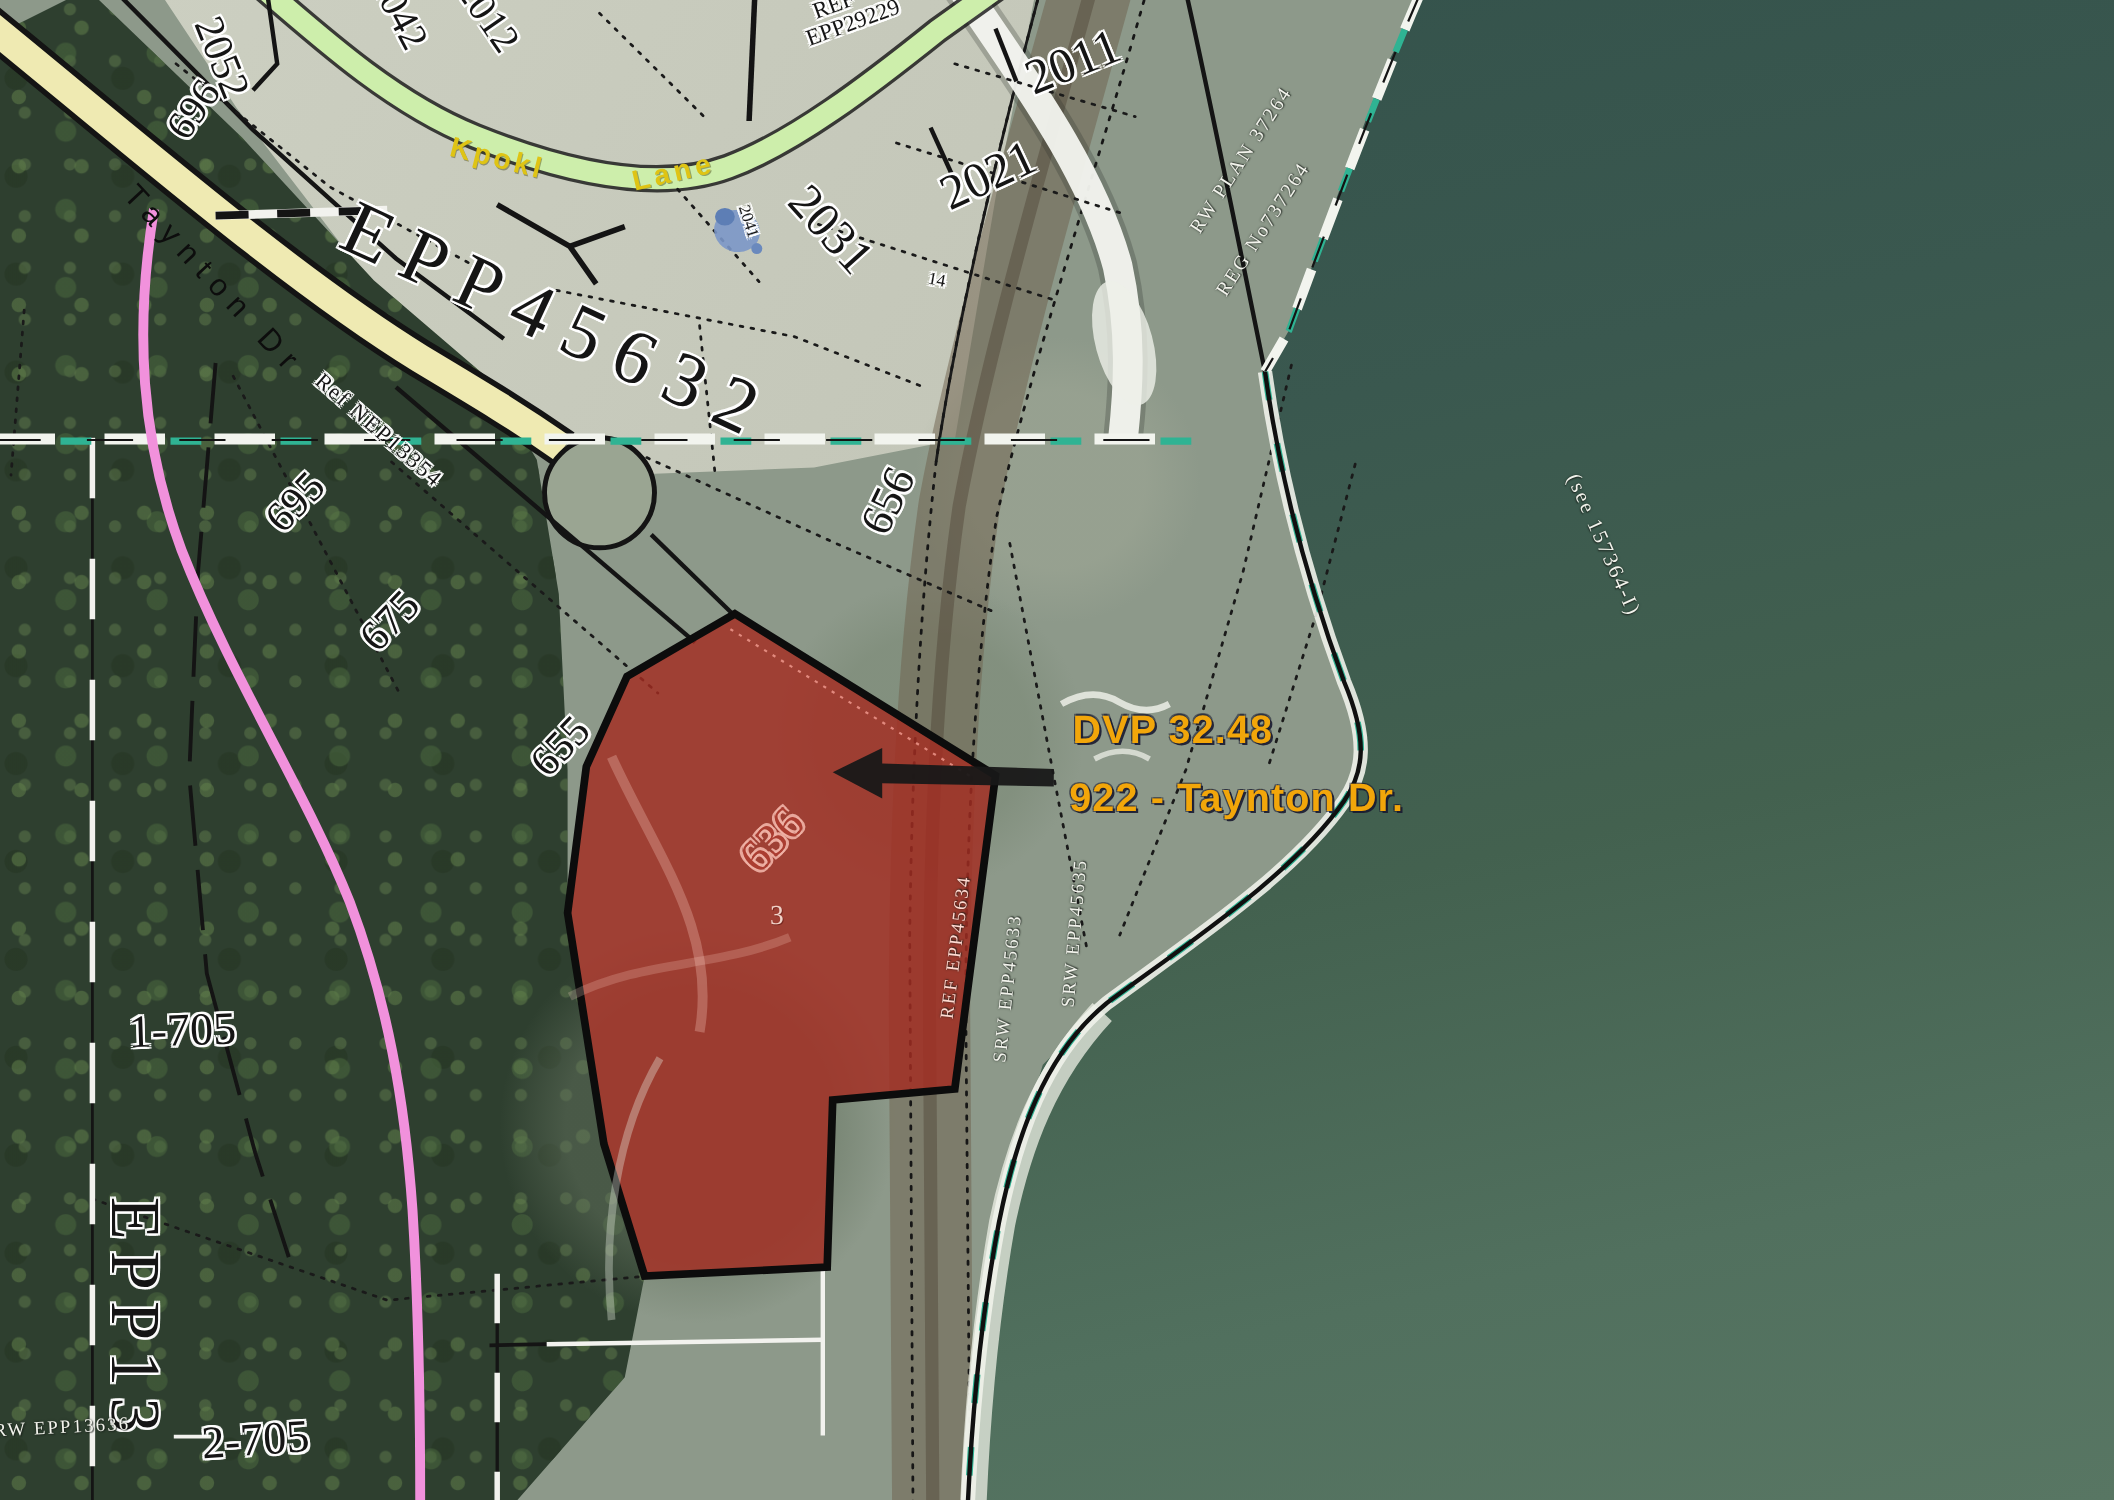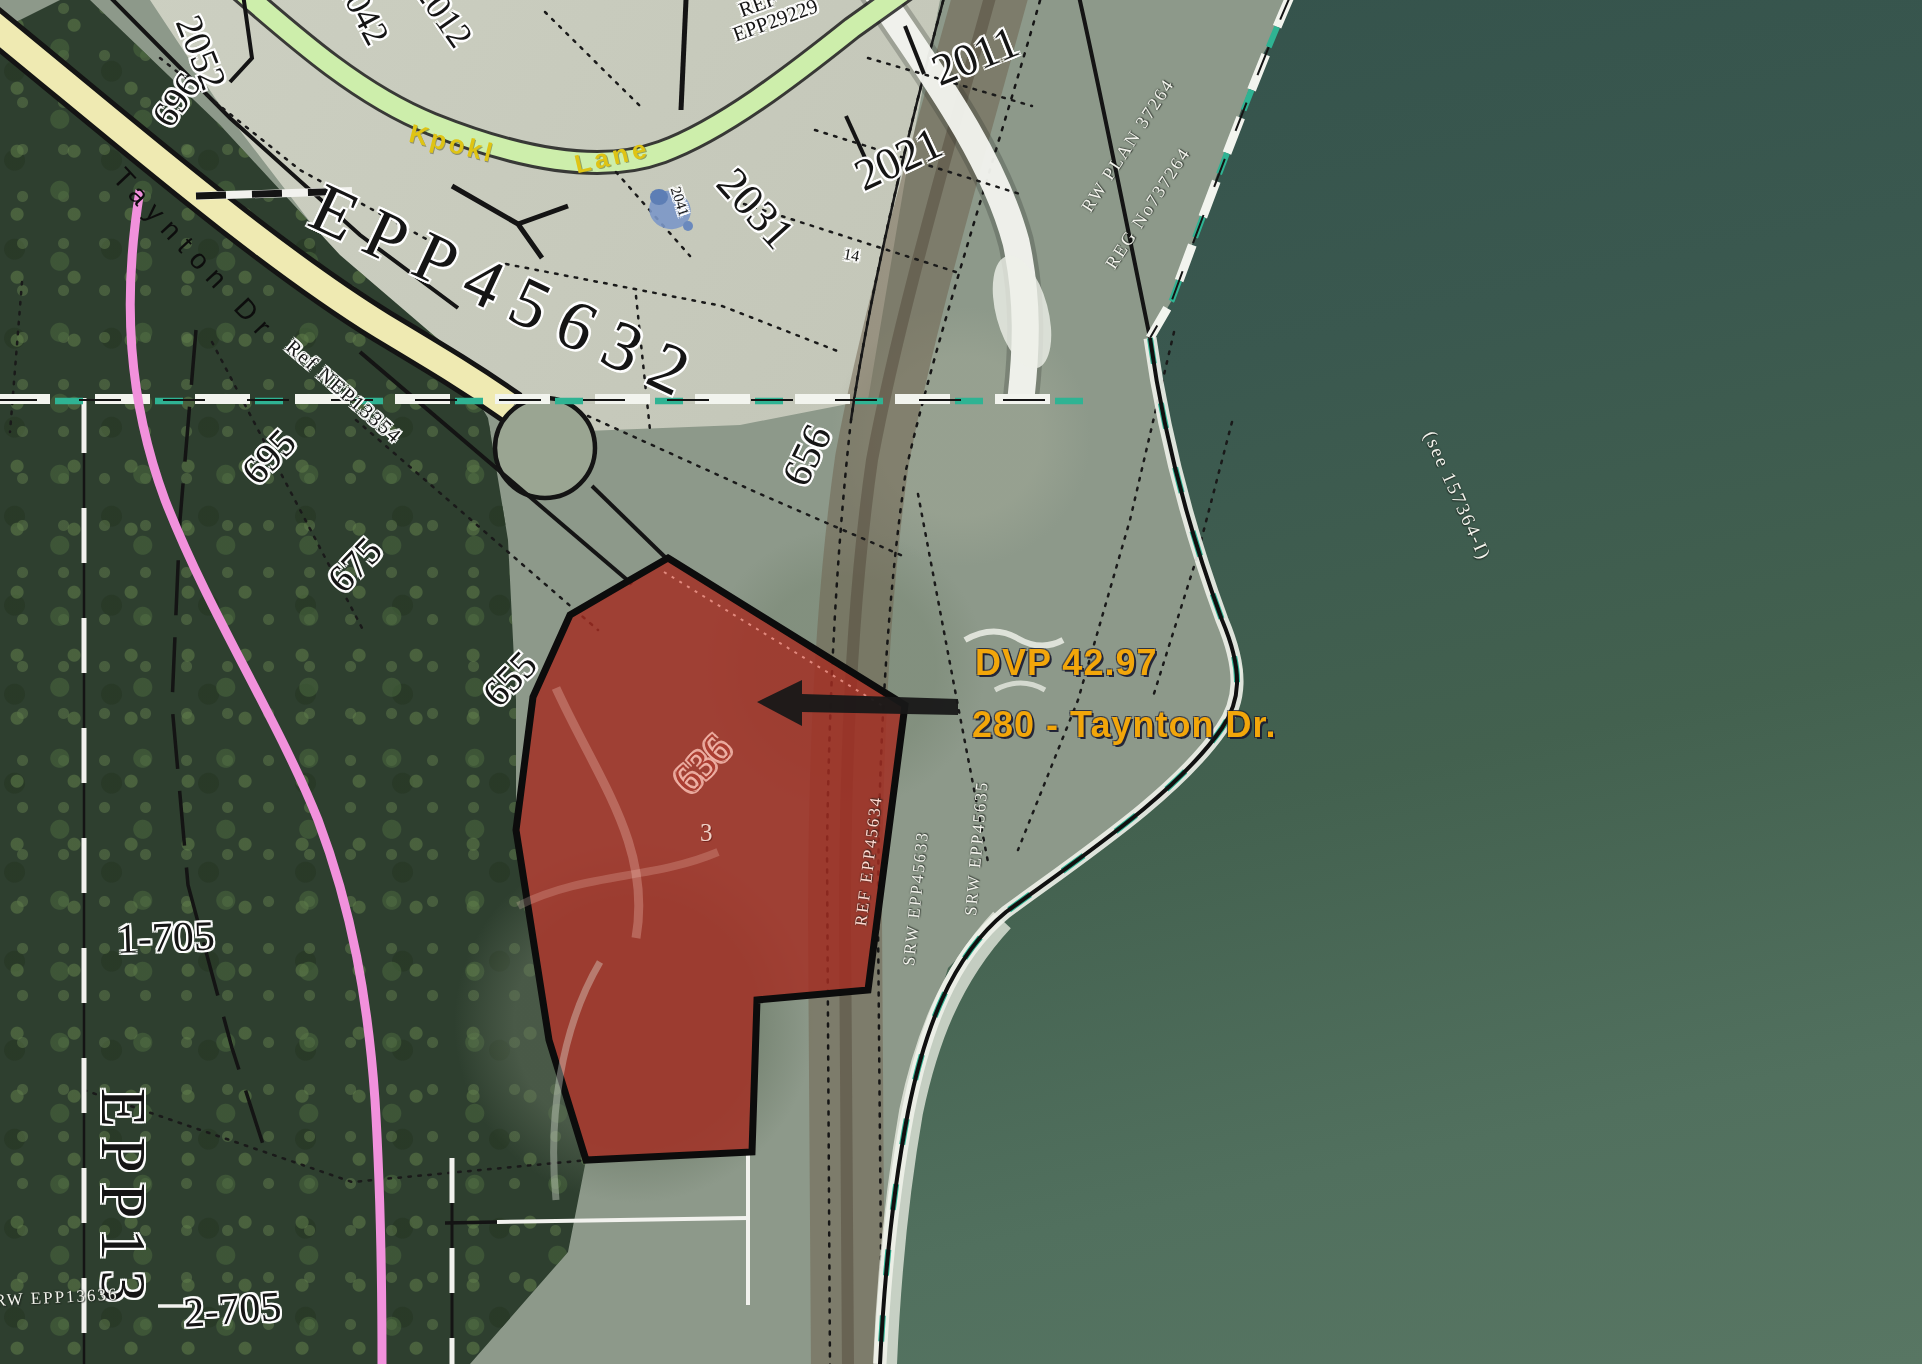--- a/index.html
+++ b/index.html
@@ -168,22 +168,22 @@
 
     <polygon points="757,702 802,680 802,694 958,699 958,715 802,712 802,726" fill="#181818" opacity="0.95"></polygon>
 
     <g>
       <ellipse cx="670" cy="210" rx="21" ry="19" transform="rotate(18 670 210)" fill="#7b97c8" opacity="0.9"></ellipse>
       <ellipse cx="659" cy="197" rx="9" ry="8" fill="#5d7eb5"></ellipse>
       <circle cx="688" cy="226" r="5" fill="#6a89bd"></circle>
     </g>
   </svg>
 
-  <span class="lab olab" style="left:975px;top:645px;font-size:36px;">DVP 42.97</span>
-  <span class="lab olab" style="left:972px;top:707px;font-size:36px;">280 - Taynton Dr.</span>
+  <span class="lab olab" style="left:975px;top:645px;font-size:36px;">DVP 32.48</span>
+  <span class="lab olab" style="left:972px;top:707px;font-size:36px;">922 - Taynton Dr.</span>
 
   <span class="lab tlab" style="left:128px;top:163px;font-size:28px;letter-spacing:9px;transform:rotate(47deg);">Taynton Dr</span>
   <span class="lab klab" style="left:413px;top:120px;font-size:26px;letter-spacing:3px;transform:rotate(14deg);">Kpokl</span>
   <span class="lab klab" style="left:572px;top:152px;font-size:26px;letter-spacing:4px;transform:rotate(-13deg);">Lane</span>
 
   <span class="lab mlab" style="left:330px;top:172px;font-size:70px;letter-spacing:16px;transform:rotate(25deg);">EPP45632</span>
   <div class="lab" style="left:723px;top:6px;transform:rotate(-20deg);">
     <span class="mlab" style="position:static;display:block;font-size:21px;padding-left:14px;">REF</span>
     <span class="mlab" style="position:static;display:block;font-size:21px;">EPP29229</span>
   </div>

